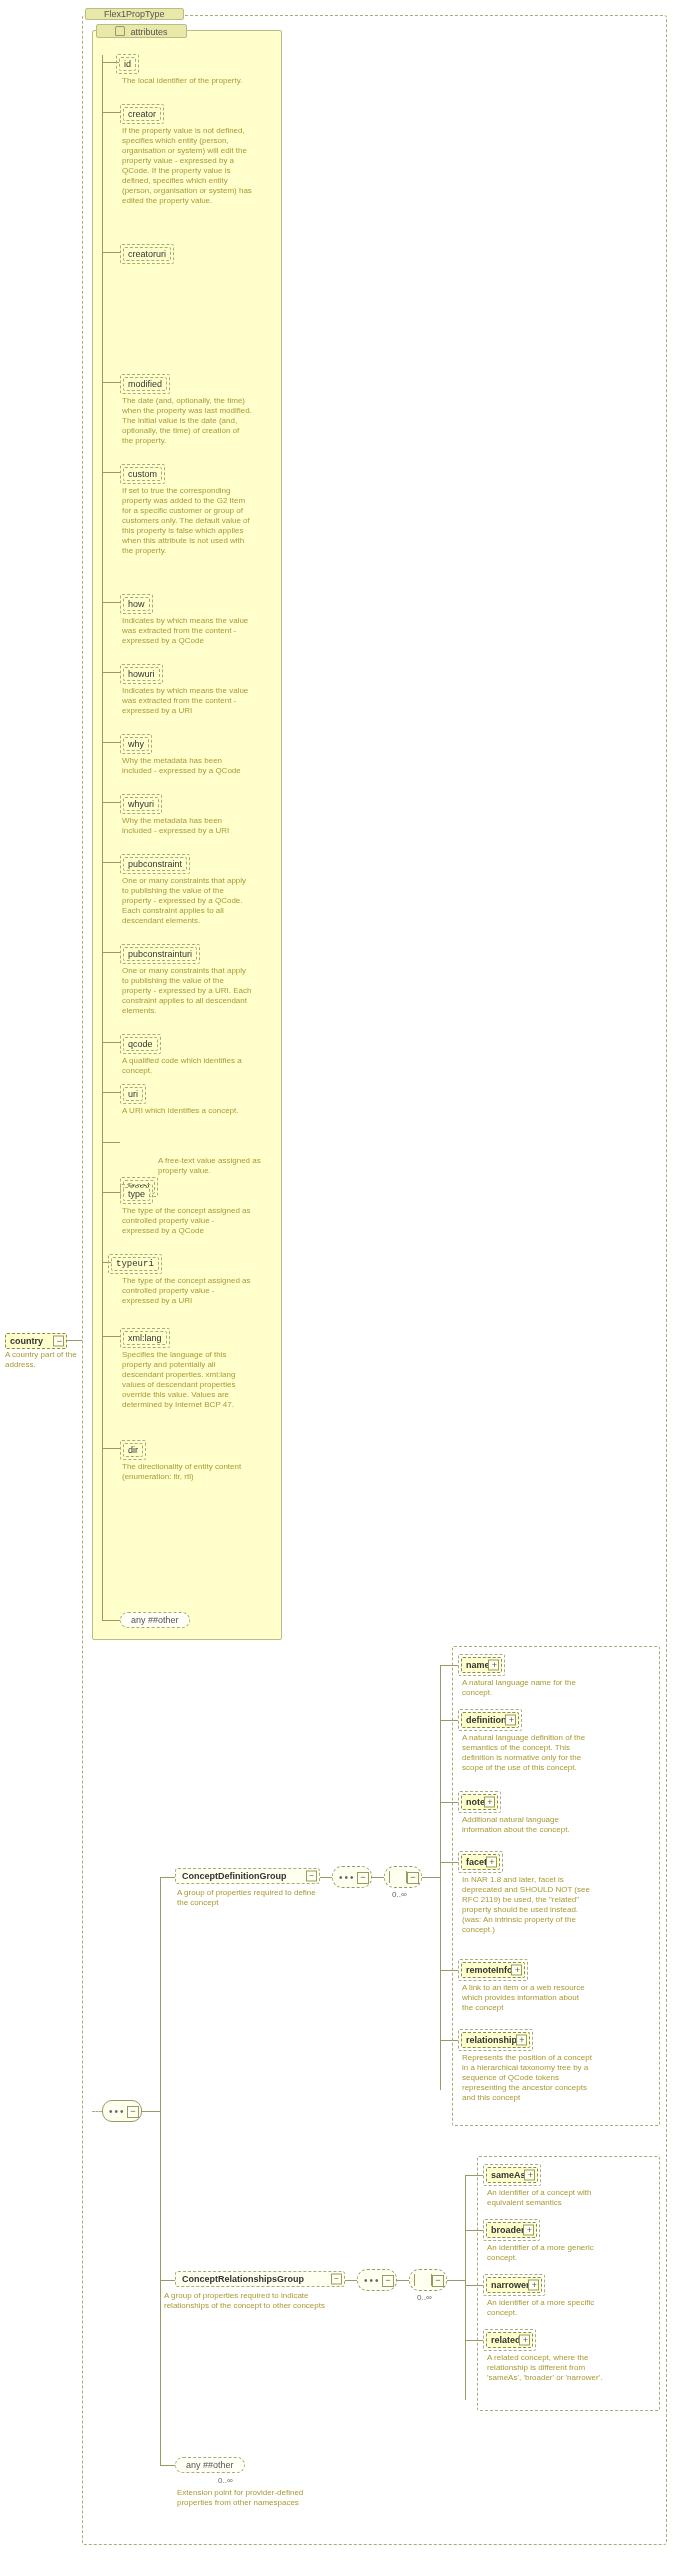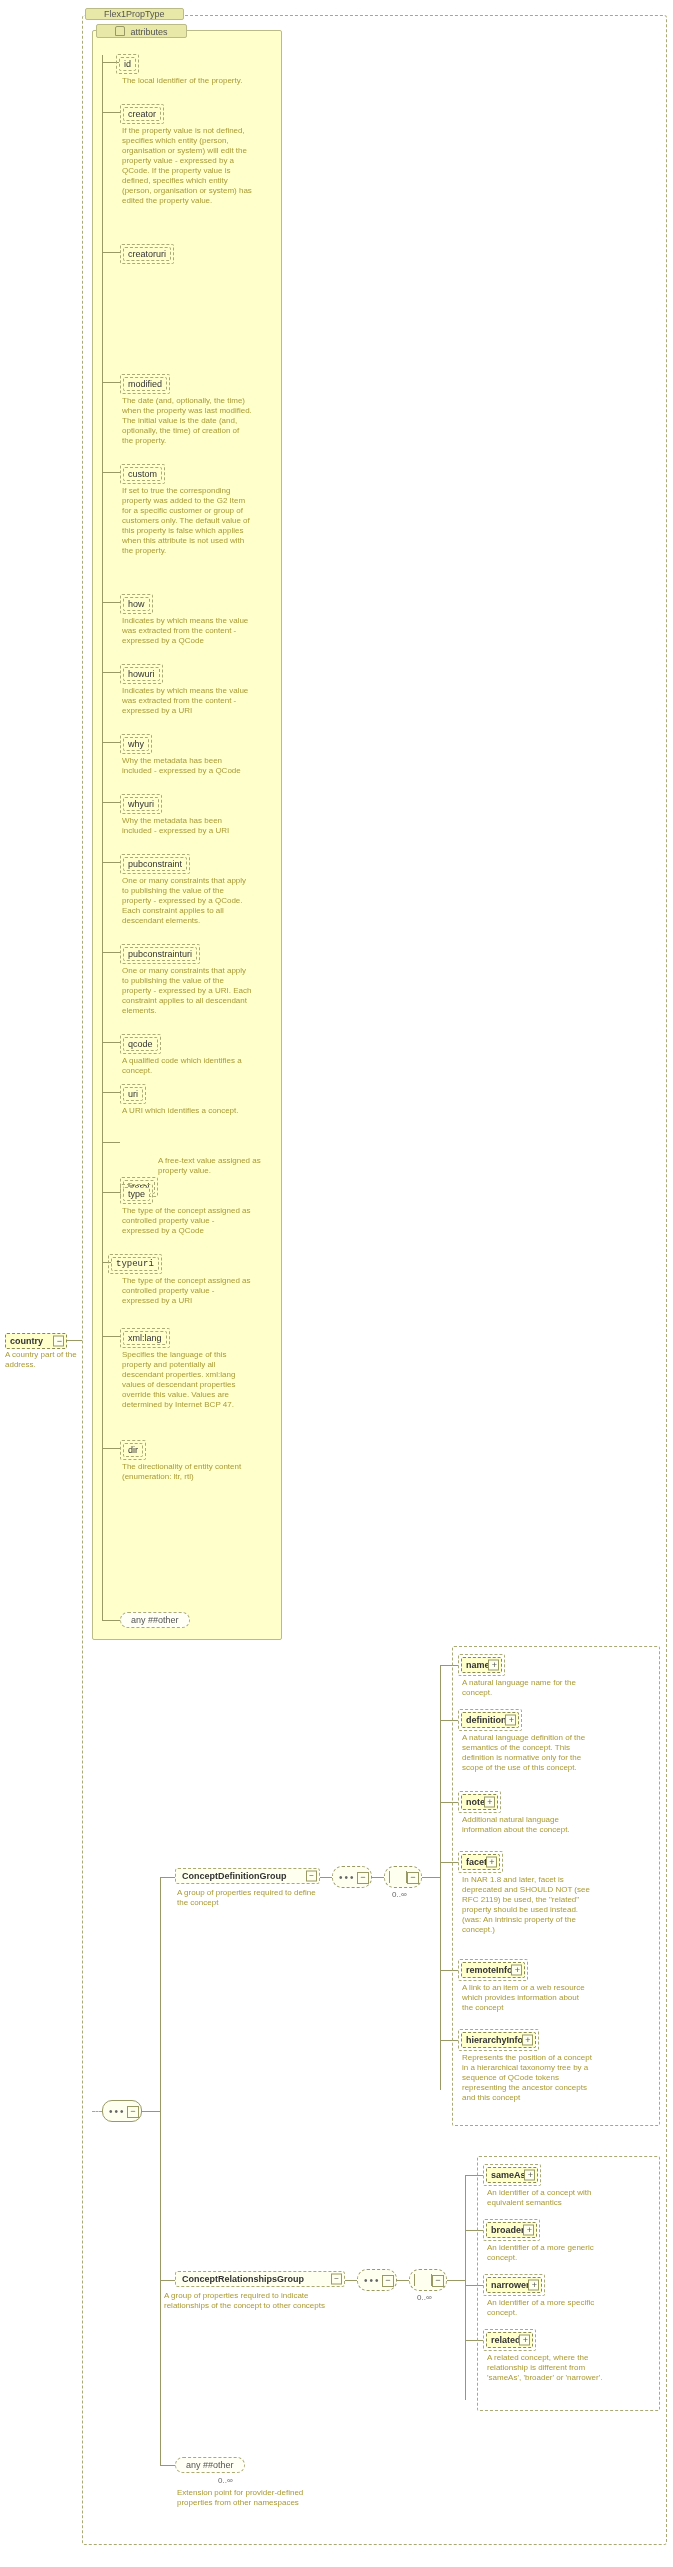--- a/index.html
+++ b/index.html
@@ -421,21 +421,21 @@
   <div class="wrap3" style="left:458px; top:1959px;">
     <div class="node dashed expandable" style="position:relative;">
       <span class="bold">remoteInfo</span>&nbsp;&nbsp;&nbsp;
     </div>
   </div>
   <div class="desc" style="left:462px; top:1983px;">A link to an item or a web resource which provides information about the concept</div>
 
   <div class="hline" style="left:440px; top:2040px; width:18px;"></div>
   <div class="wrap3" style="left:458px; top:2029px;">
     <div class="node dashed expandable" style="position:relative;">
-      <span class="bold">hierarchyInfo</span>&nbsp;&nbsp;&nbsp;
+      <span class="bold">relationship</span>&nbsp;&nbsp;&nbsp;
     </div>
   </div>
   <div class="desc" style="left:462px; top:2053px;">Represents the position of a concept in a hierarchical taxonomy tree by a sequence of QCode tokens representing the ancestor concepts and this concept</div>
 
   <div class="hline" style="left:160px; top:2280px; width:15px;"></div>
   <div class="groupBox" style="left:175px; top:2271px; width:170px;">
     <div class="name">ConceptRelationshipsGroup</div>
     <div class="expand">−</div>
   </div>
   <div class="desc" style="left:164px; top:2291px; width:165px;">A group of properties required to indicate relationships of the concept to other concepts</div>

